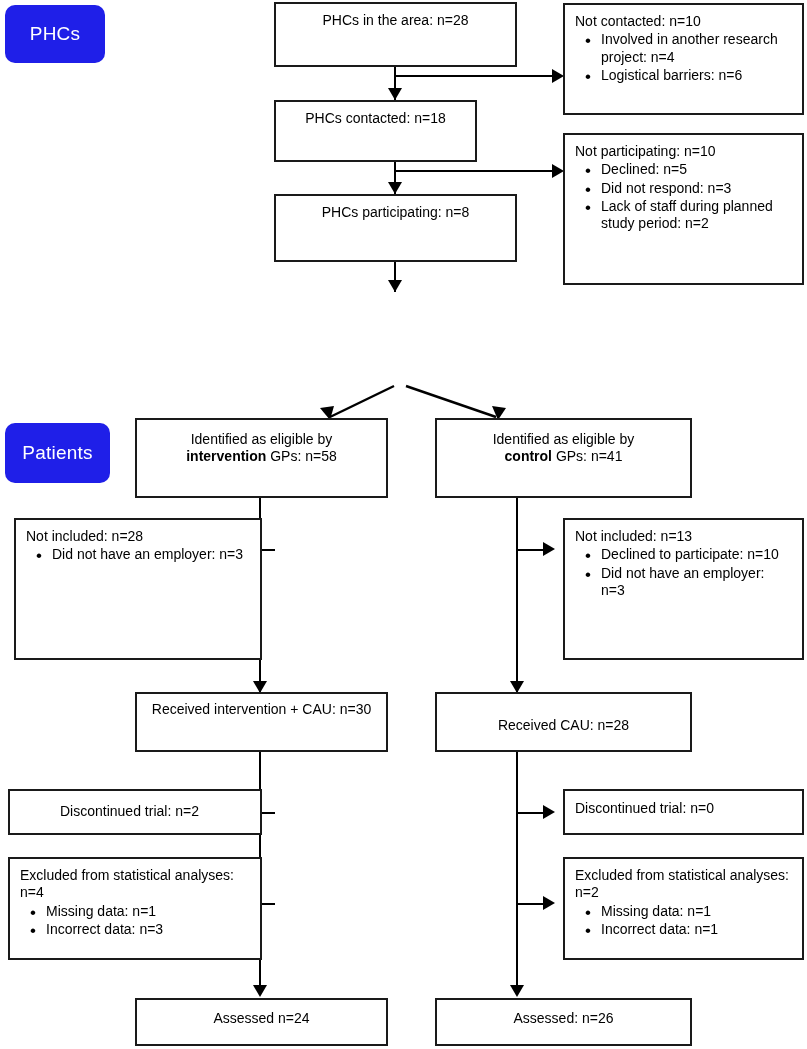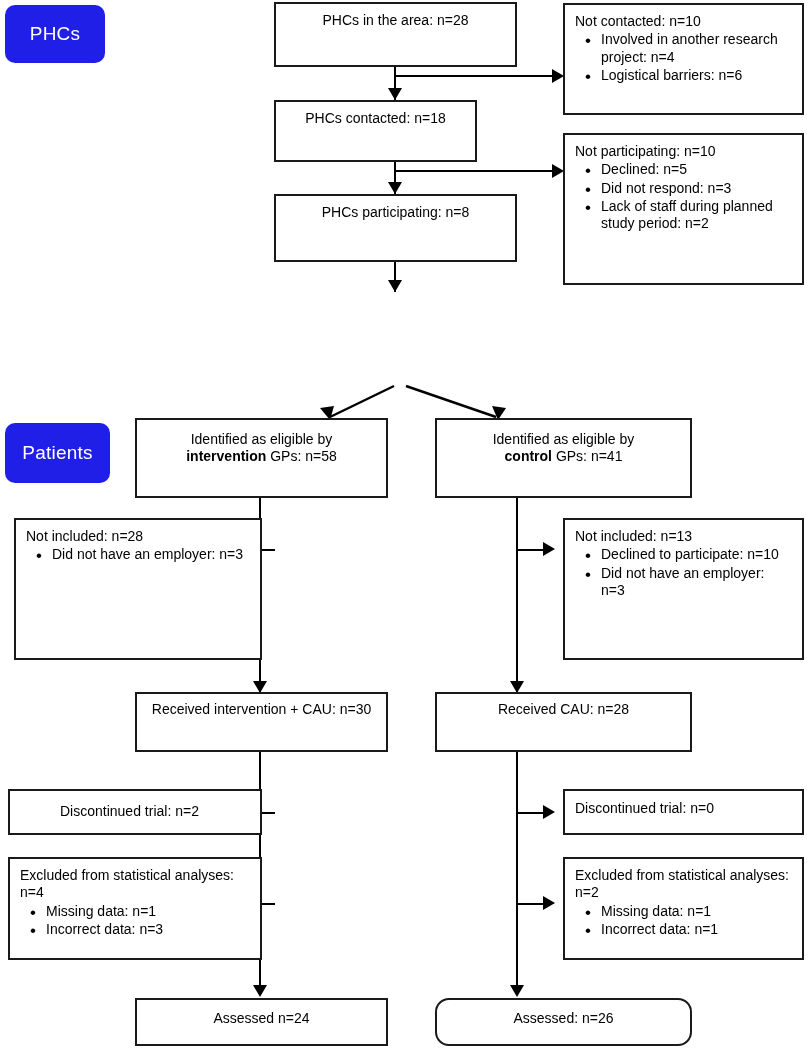--- a/index.html
+++ b/index.html
@@ -319,21 +319,21 @@
     <div class="inner">
       <div>Not included: n=13</div>
       <ul>
         <li>Declined to participate: n=10</li>
         <li>Did not have an employer: n=3</li>
       </ul>
     </div>
   </div>
 
   <div class="box center" style="left:435px; top:692px; width:257px; height:60px;">
-    <div class="inner" style="padding-top:7px;">
+    <div class="inner" style="padding-top:23px;">
       <div>Received CAU: n=28</div>
     </div>
   </div>
 
   <div class="vline" style="left:516px; top:752px; height:242px;"></div>
   <div class="arrow down" style="left:510px; top:985px;"></div>
   <div class="hline" style="left:518px; top:812px; width:26px;"></div>
   <div class="arrow right" style="left:543px; top:805px;"></div>
   <div class="hline" style="left:518px; top:903px; width:26px;"></div>
   <div class="arrow right" style="left:543px; top:896px;"></div>
@@ -347,19 +347,19 @@
   <div class="box left" style="left:563px; top:857px; width:241px; height:103px;">
     <div class="inner">
       <div>Excluded from statistical analyses: n=2</div>
       <ul>
         <li>Missing data: n=1</li>
         <li>Incorrect data: n=1</li>
       </ul>
     </div>
   </div>
 
-  <div class="box center" style="left:435px; top:998px; width:257px; height:48px;border-radius:14px;">
+  <div class="box center" style="left:435px; top:998px; width:257px; height:48px;">
     <div class="inner" style="padding-top:10px;">
       <div>Assessed: n=26</div>
     </div>
   </div>
 
 </div>
 
 </body></html>

